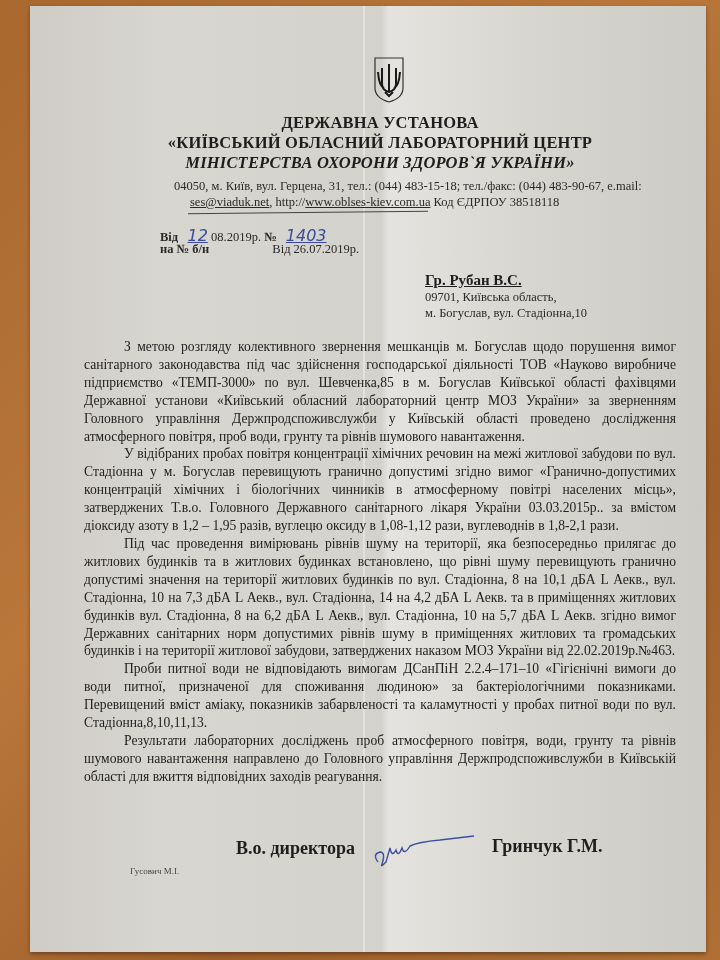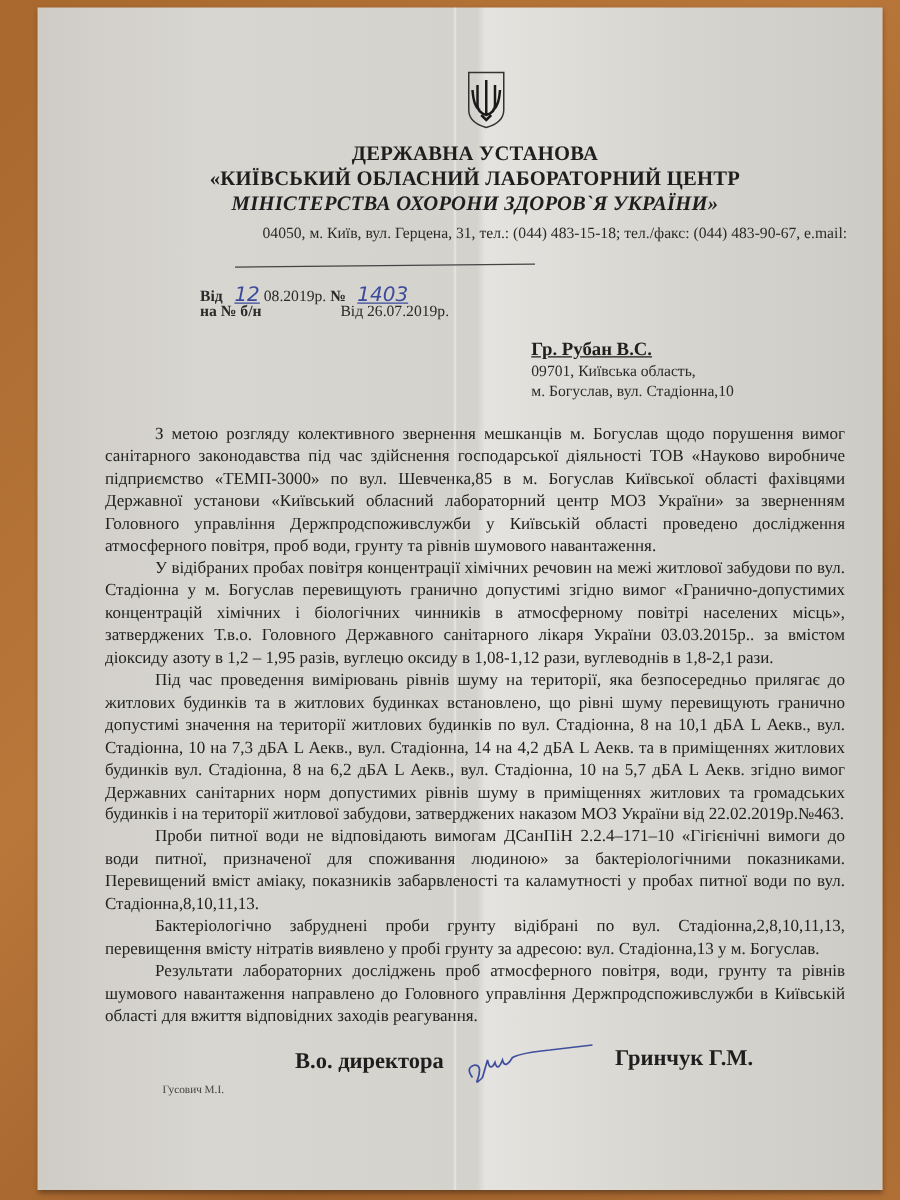--- a/index.html
+++ b/index.html
@@ -16,21 +16,21 @@
   .fold {
     position:absolute; left:363px; top:6px; width:2px; height:946px;
     background: rgba(255,255,255,0.35);
   }
   .content { position:absolute; left:0; top:0; width:720px; height:960px; color:#1e1e1e; }
   .emblem { position:absolute; left:372px; top:56px; width:34px; height:48px; }
   .hdr { position:absolute; left:140px; width:480px; text-align:center; font-weight:bold; font-size:16.5px; line-height:20px; letter-spacing:0.2px; }
   .h1 { top:113px; }
   .h2 { top:133px; }
   .h3 { top:153px;font-style:italic; }
-  .addr { position:absolute; font-size:12.5px; line-height:16px; color:#2a2a2a;margin-left:36px; }
+  .addr { position:absolute; font-size:12.5px; line-height:16px; color:#2a2a2a; }
   .addr1 { left:174px; top:178px; }
   .addr2 { left:190px; top:194px; }
   .u { text-decoration: underline; }
   .rule { position:absolute; left:188px; top:212px; width:240px; height:1px; background:#444; transform: rotate(-0.6deg); }
   .ref { position:absolute; font-size:12.5px; font-weight:bold; color:#2a2a2a; }
   .hw { font-family:"DejaVu Sans", sans-serif; font-style:italic; color:#3b4a9a; font-weight:normal; font-size:16px; }
   .recipient { position:absolute; left:425px; top:271px; }
   .recipient .name { font-weight:bold; font-size:15px; line-height:18px;text-decoration:underline; }
   .recipient .line { font-size:12.5px; line-height:16px; color:#2a2a2a; }
   .body-text { position:absolute; left:84px; top:338px; width:592px; font-size:13.6px; line-height:17.9px; text-align:justify; color:#222; }
@@ -50,20 +50,23 @@
   <svg class="emblem" viewBox="0 0 34 48">
     <path d="M3 2 H31 V32 Q31 42 17 46 Q3 42 3 32 Z" fill="none" stroke="#333" stroke-width="1.2"></path>
     <path d="M17 8 V36 M10 12 V28 Q10 34 17 36 Q24 34 24 28 V12 M6 16 Q7 30 12 32 M28 16 Q27 30 22 32 M13 36 L17 40 L21 36" fill="none" stroke="#1a1a1a" stroke-width="2"></path>
   </svg>
 
   <div class="hdr h1">ДЕРЖАВНА УСТАНОВА</div>
   <div class="hdr h2">«КИЇВСЬКИЙ ОБЛАСНИЙ ЛАБОРАТОРНИЙ ЦЕНТР</div>
   <div class="hdr h3">МІНІСТЕРСТВА ОХОРОНИ ЗДОРОВ`Я УКРАЇНИ»</div>
 
   <div class="addr addr1">04050, м. Київ, вул. Герцена, 31, тел.: (044) 483-15-18; тел./факс: (044) 483-90-67, e.mail:</div>
+  <div class="addr addr2">
+    <span class="u">ses@viaduk.net</span><span>, http://</span><span class="u">www.oblses-kiev.com.ua</span><span> Код ЄДРПОУ 38518118</span>
+  </div>
   <div class="rule"></div>
 
   <div class="ref" style="left:160px; top:226px;">
     <span>Від</span>
     &nbsp;&nbsp;<span class="hw u">12</span>
     <span style="font-weight:normal">08.2019р.</span>
     <span>№</span>
     <span class="hw u" style="padding:0 6px;">1403</span>
   </div>
   <div class="ref" style="left:160px; top:242px;">
@@ -76,21 +79,20 @@
     <div class="name">Гр. Рубан В.С.</div>
     <div class="line">09701, Київська область,</div>
     <div class="line">м. Богуслав, вул. Стадіонна,10</div>
   </div>
 
   <div class="body-text">
     <p>З метою розгляду колективного звернення мешканців м. Богуслав  щодо порушення вимог санітарного законодавства   під час здійснення господарської діяльності ТОВ «Науково виробниче підприємство  «ТЕМП-3000»   по вул. Шевченка,85 в м. Богуслав Київської області фахівцями Державної установи «Київський обласний лабораторний центр МОЗ України» за зверненням Головного управління Держпродспоживслужби у Київській області   проведено дослідження атмосферного повітря, проб води, грунту та  рівнів шумового навантаження.</p>
     <p>У відібраних пробах повітря концентрації хімічних  речовин на межі житлової забудови по вул. Стадіонна у м. Богуслав перевищують гранично допустимі  згідно вимог «Гранично-допустимих концентрацій хімічних і біологічних чинників в атмосферному повітрі населених місць», затверджених Т.в.о. Головного Державного санітарного лікаря України 03.03.2015р.. за вмістом діоксиду азоту в 1,2 – 1,95 разів, вуглецю оксиду в 1,08-1,12 рази, вуглеводнів в 1,8-2,1 рази.</p>
     <p>Під час проведення вимірювань рівнів шуму на території, яка безпосередньо прилягає до житлових будинків та в житлових будинках встановлено, що рівні шуму перевищують гранично допустимі  значення на території житлових будинків по вул. Стадіонна, 8 на 10,1 дБА L Аекв., вул. Стадіонна, 10 на 7,3 дБА L Аекв., вул. Стадіонна, 14 на 4,2 дБА L Аекв. та в приміщеннях житлових будинків вул. Стадіонна, 8 на 6,2 дБА L Аекв.,  вул. Стадіонна, 10 на 5,7 дБА L Аекв. згідно  вимог Державних санітарних норм допустимих рівнів шуму в приміщеннях житлових та громадських будинків і на території житлової забудови, затверджених наказом МОЗ України  від 22.02.2019р.№463.</p>
     <p>Проби питної води не відповідають вимогам ДСанПіН 2.2.4–171–10 «Гігієнічні вимоги до води питної, призначеної для споживання людиною» за бактеріологічними показниками. Перевищений  вміст аміаку, показників забарвленості та каламутності  у пробах питної води по вул. Стадіонна,8,10,11,13.</p>
-    <p>Бактеріологічно забруднені проби   грунту відібрані по вул. Стадіонна,2,8,10,11,13, перевищення вмісту нітратів виявлено у пробі  грунту за адресою: вул. Стадіонна,13 у м. Богуслав.</p>
     <p>Результати лабораторних досліджень проб атмосферного повітря, води, грунту та  рівнів шумового навантаження направлено до Головного управління Держпродспоживслужби в Київській області для вжиття відповідних заходів реагування.</p>
   </div>
 
   <div class="sign" style="left:236px; top:838px;">В.о. директора</div>
   <svg class="signature" viewBox="0 0 110 40">
     <path d="M8 30 Q2 22 10 20 Q16 20 12 32 Q10 36 16 30 L20 16 Q22 26 26 18 Q28 26 32 16 Q34 24 40 14 Q48 10 70 8 L104 4" fill="none" stroke="#3e4f9e" stroke-width="1.4"></path>
   </svg>
   <div class="sign" style="left:492px; top:836px;">Гринчук Г.М.</div>
   <div class="small" style="left:130px; top:866px;">Гусович М.І.</div>
 </div>

